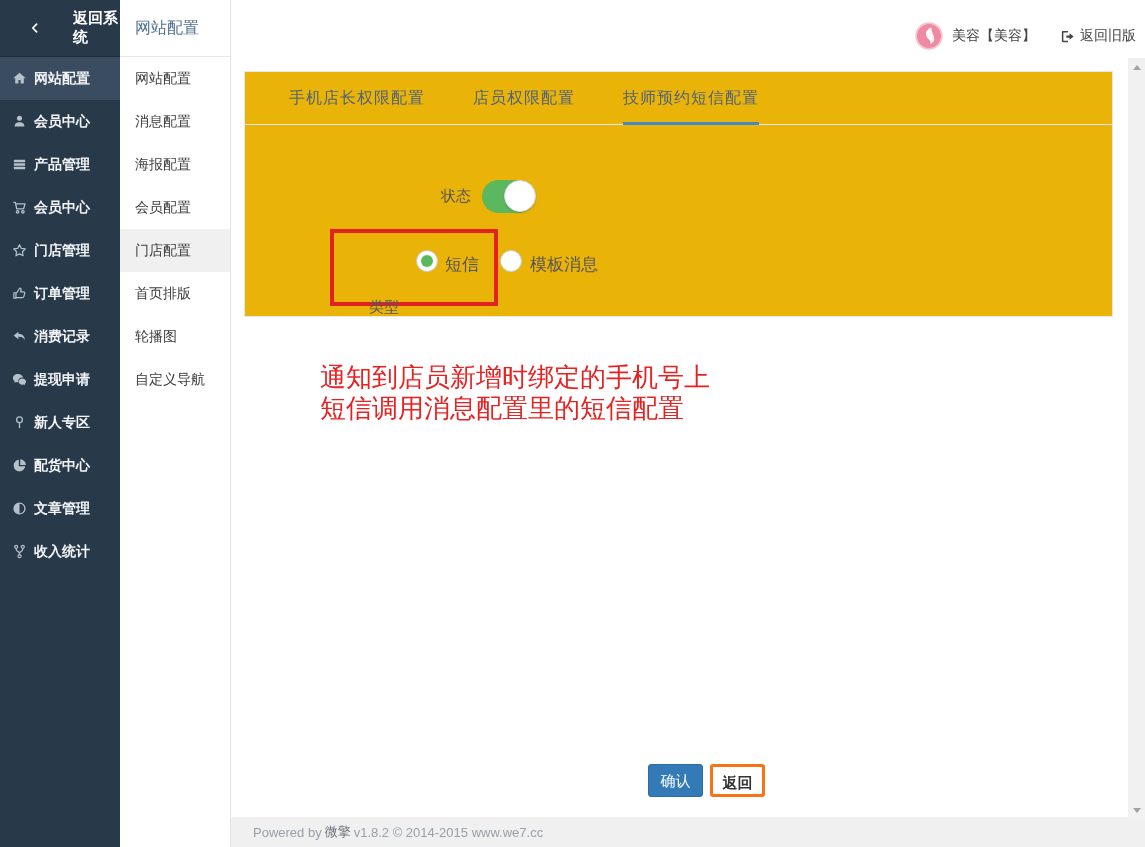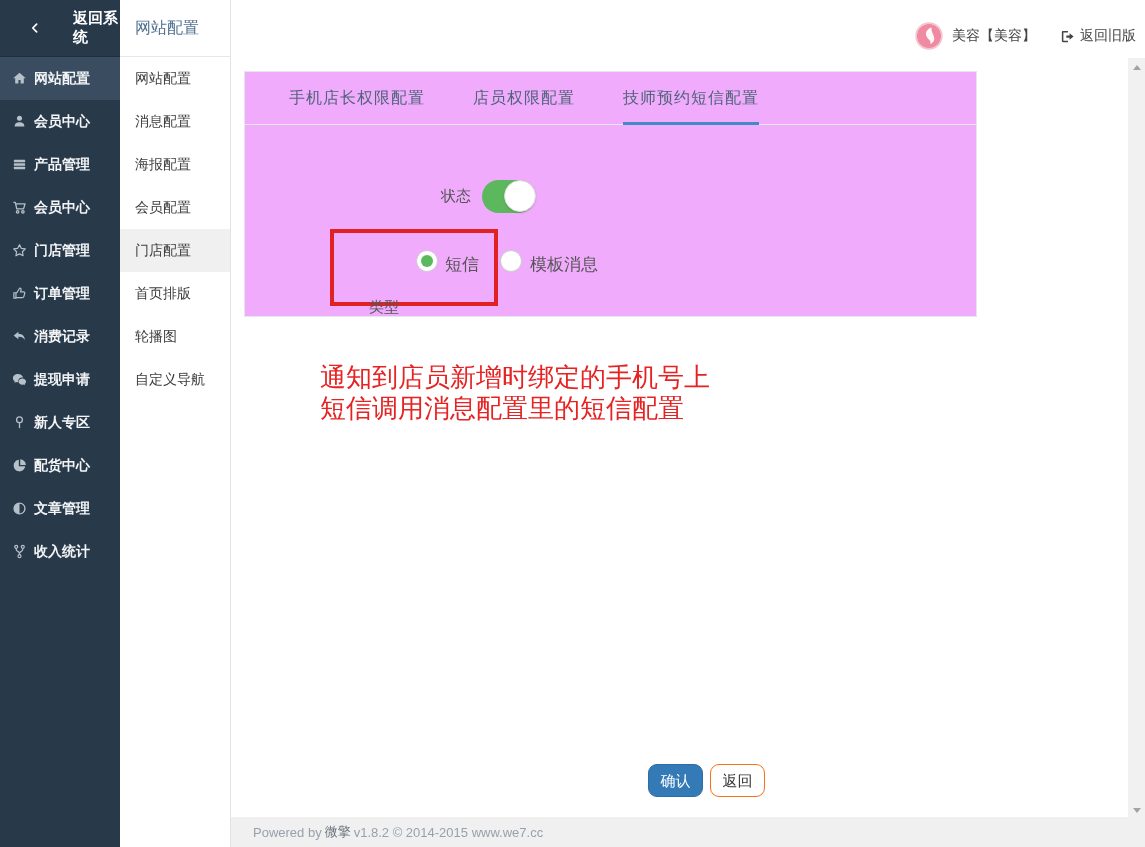--- a/index.html
+++ b/index.html
@@ -45,21 +45,21 @@
   }
   .user-chip { display:flex; align-items:center; cursor:pointer; }
   .avatar { width:28px; height:28px; margin-right:9px; }
   .user-name { font-size:14px; color:#444; }
   .old-version { display:flex; align-items:center; margin-left:24px; cursor:pointer; color:#444; font-size:14px; }
   .old-version svg { margin-right:5px; color:#444; }
 
   
   .content { position:absolute; left:231px; top:58px; width:897px; height:759px; background:#fff; }
 
-  .card { position:absolute; left:13px; top:13px; width:733px; height:246px; border:1px solid #e7e7eb; background:#f0abfc; }
+  .card { position:absolute; left:13px; top:13px; width:869px; height:246px; border:1px solid #e7e7eb; background:#eab308; }
   .tabs { display:flex; padding-left:44px; border-bottom:1px solid #e7e7eb; height:53px; }
   .tab {
     font-size:16px; letter-spacing:1px; color:#50637a; line-height:52px; height:53px;
     margin-right:48px; cursor:pointer; white-space:nowrap;
   }
   .tab.active { border-bottom:3px solid #418bca; }
 
   .form-label { position:absolute; font-size:15px; color:#555; text-align:right; }
   .opt-label { position:absolute; font-size:17px; color:#555; white-space:nowrap; }
 
@@ -74,23 +74,23 @@
   .radio.checked .dot { display:block; }
 
   .red-box { position:absolute; left:85px; top:157px; width:168px; height:77px; border:4px solid #e02222; pointer-events:none; }
 
   .annotation {
     position:absolute; left:89px; top:306px; color:#e62222;
     font-family:Liberation Mono, monospace;
     font-size:26px; line-height:31px; white-space:nowrap;
   }
 
-  .btn { position:absolute; top:706px; width:55px; height:33px; border-radius:9px; font-size:15px; text-align:center; line-height:31px; cursor:pointer; }
+  .btn { position:absolute; top:706px; width:55px; height:33px; border-radius:3px; font-size:15px; text-align:center; line-height:31px; cursor:pointer; }
   .btn-confirm { left:417px; background:#337ab7; border:1px solid #2e6da4; color:#fff; }
-  .btn-back { left:479px; background:#fff; border:1px solid #f97316; color:#333; }
+  .btn-back { left:479px; background:#fff; border:3px solid #f97316; color:#333;font-weight:bold; }
 
   
   .footer {
     position:absolute; left:231px; top:817px; width:914px; height:30px; background:#f0f0f1;
     display:flex; align-items:center; padding-left:22px; font-size:13px; color:#98a1ab;
   }
   .footer .brand { color:#6a737d; margin:0 3px; cursor:pointer; }
 
   
   .scrollbar { position:absolute; right:0; top:58px; width:17px; height:762px; background:#f1f1f1; }

